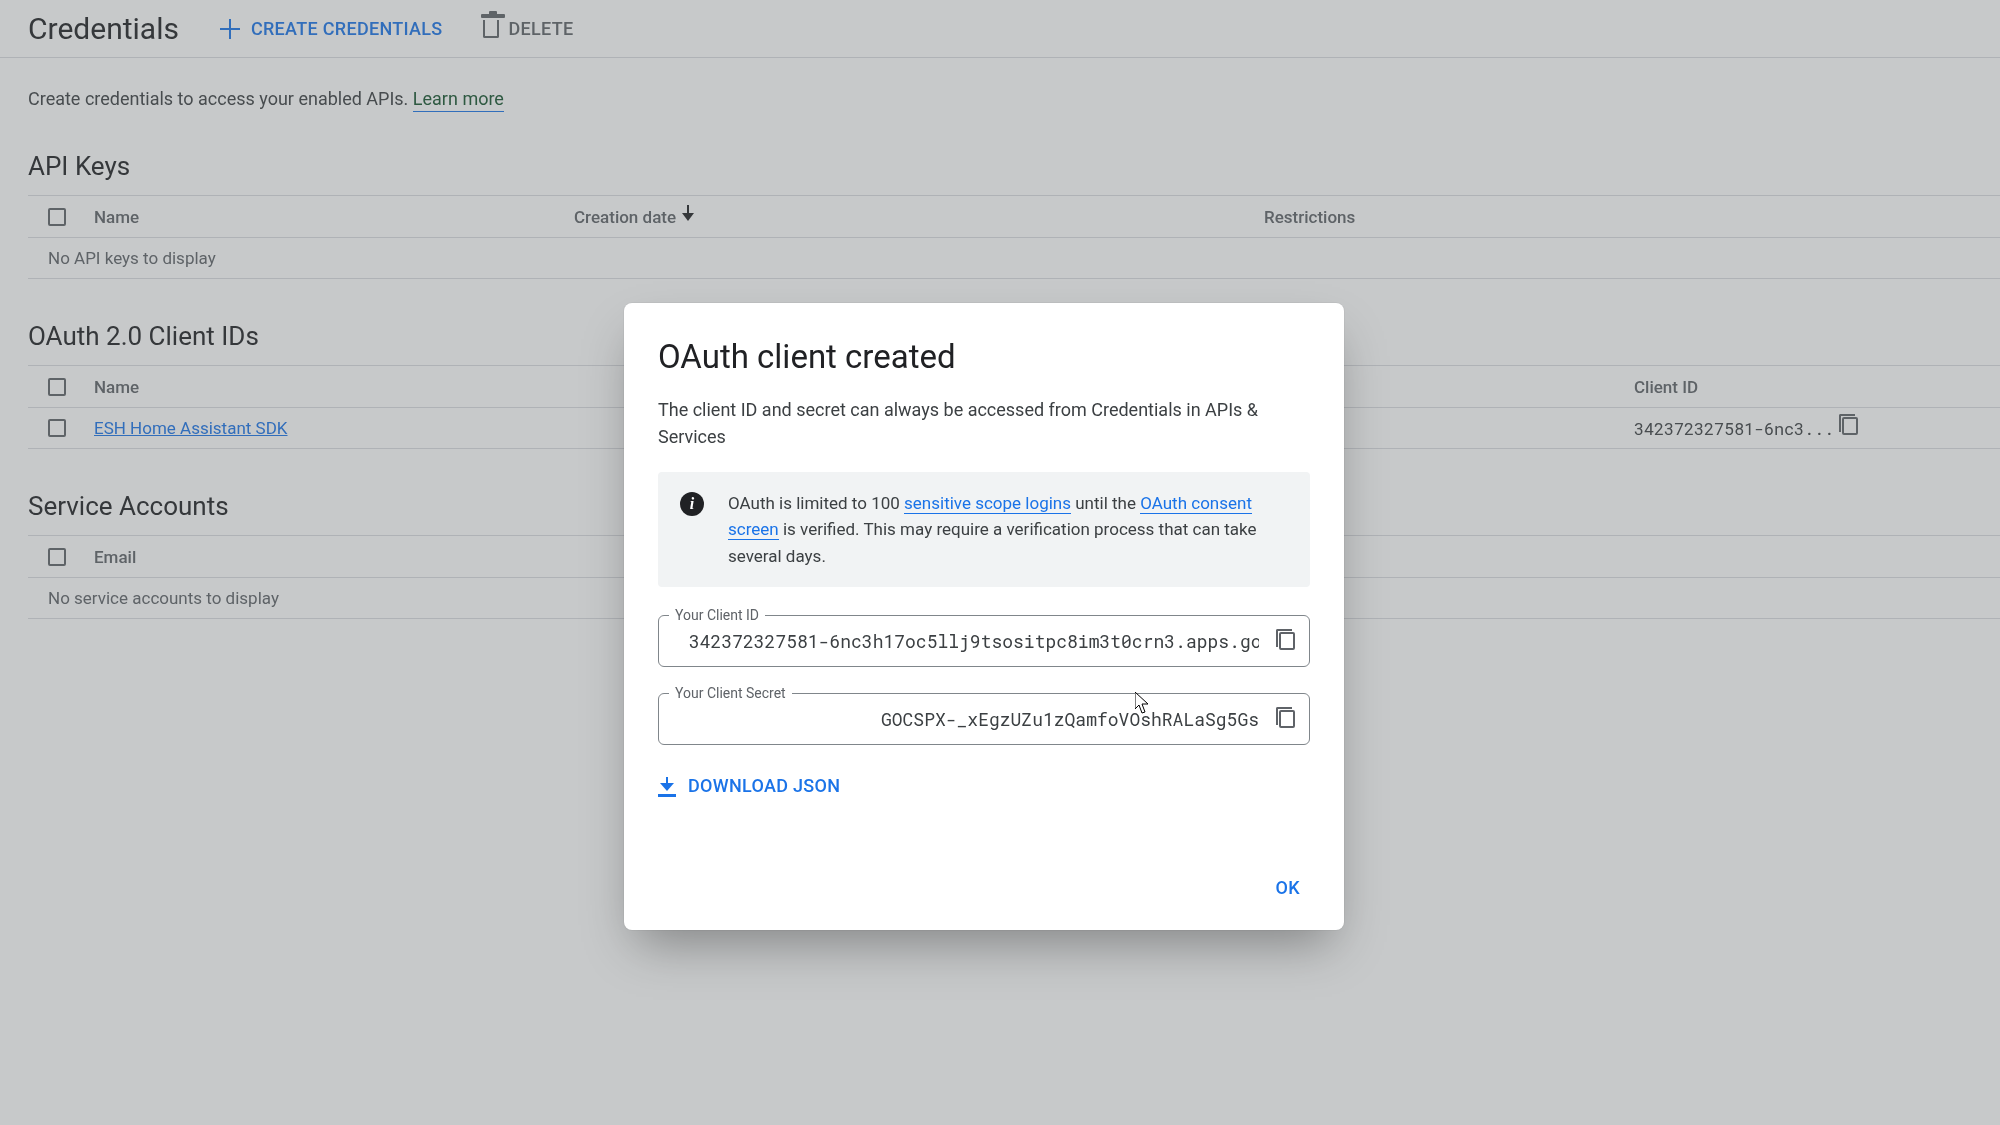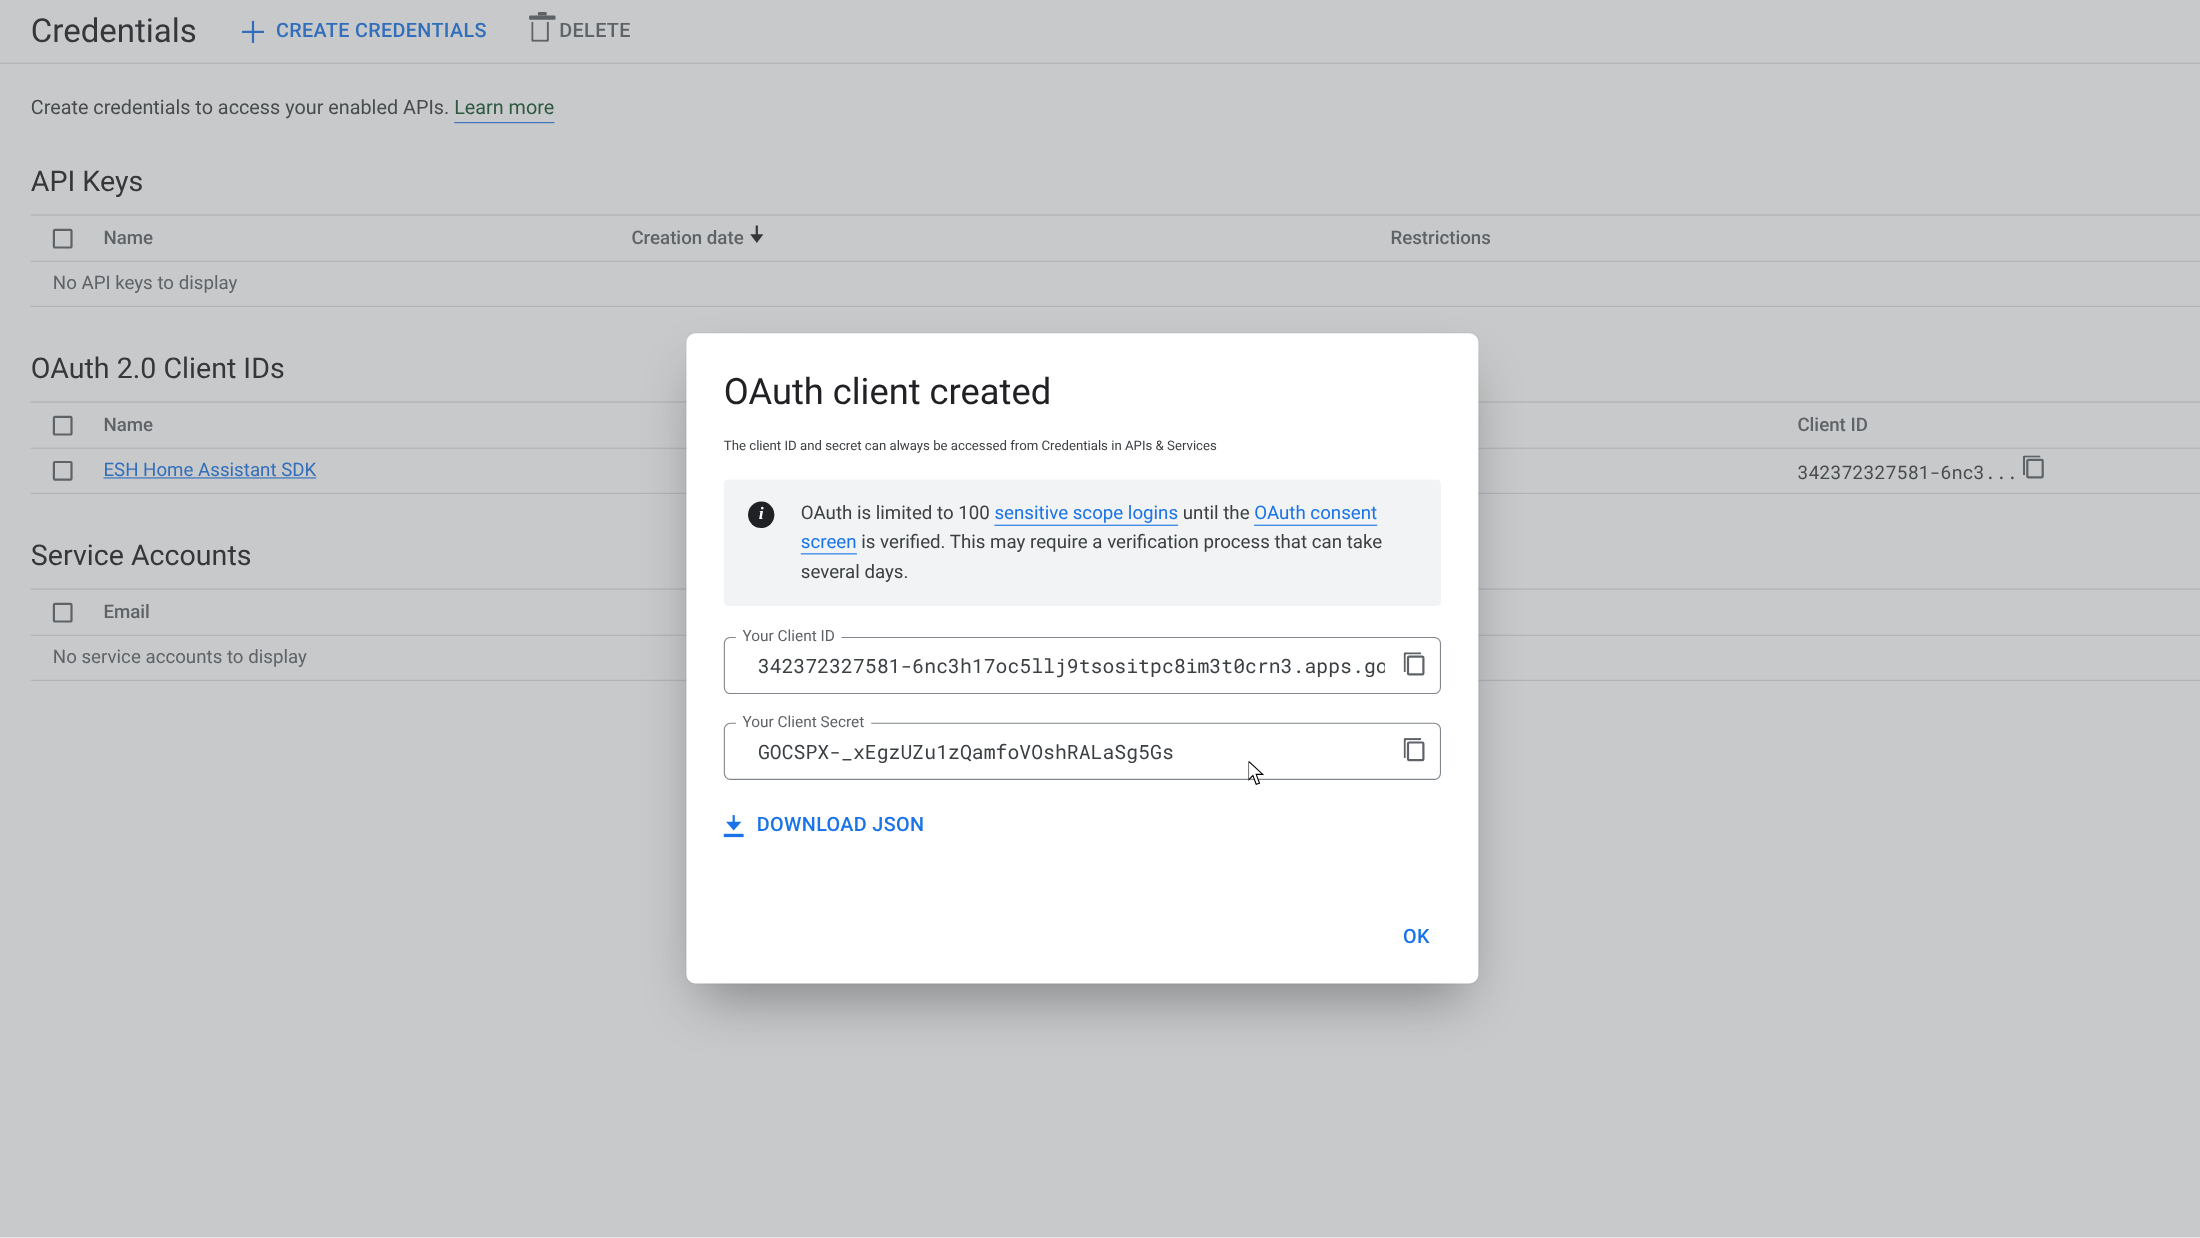--- a/index.html
+++ b/index.html
@@ -153,21 +153,21 @@
     box-shadow: 0 24px 48px -12px rgba(0,0,0,0.35), 0 0 0 1px rgba(0,0,0,0.03);
     padding: 34px 34px 24px 34px;
     margin-top: 32px;
   }
   .dialog-title{
     font-size:33px;
     font-weight:400;
     margin-bottom:20px;
   }
   .dialog-desc{
-    font-size:12px;
+    font-size:18px;
     color:#3c4043;
     line-height:1.5;
     margin-bottom:22px;
   }
 
   .note-box{
     background:#f1f3f4;
     border-radius:4px;
     padding:18px 22px 18px 22px;
     display:flex;
@@ -198,20 +198,21 @@
   .field-label{
     position:absolute; top:-9px; left:10px;
     background:#fff; padding:0 6px;
     font-size:14px; color:#5f6368;
   }
   .field-value{
     font-family:"Roboto Mono",monospace;
     font-size:18px; color:#3c4043;
     white-space:nowrap; overflow:hidden;
     width:100%;
+    text-align:right;
   }
   .field .copy-btn{
     position:absolute; right:14px; top:50%; transform:translateY(-50%);
   }
 
   .dl-json{
     display:inline-flex; align-items:center; gap:12px;
     color:#1a73e8; font-weight:500; letter-spacing:0.3px; font-size:18px;
     cursor:pointer; margin-top:4px;
   }

